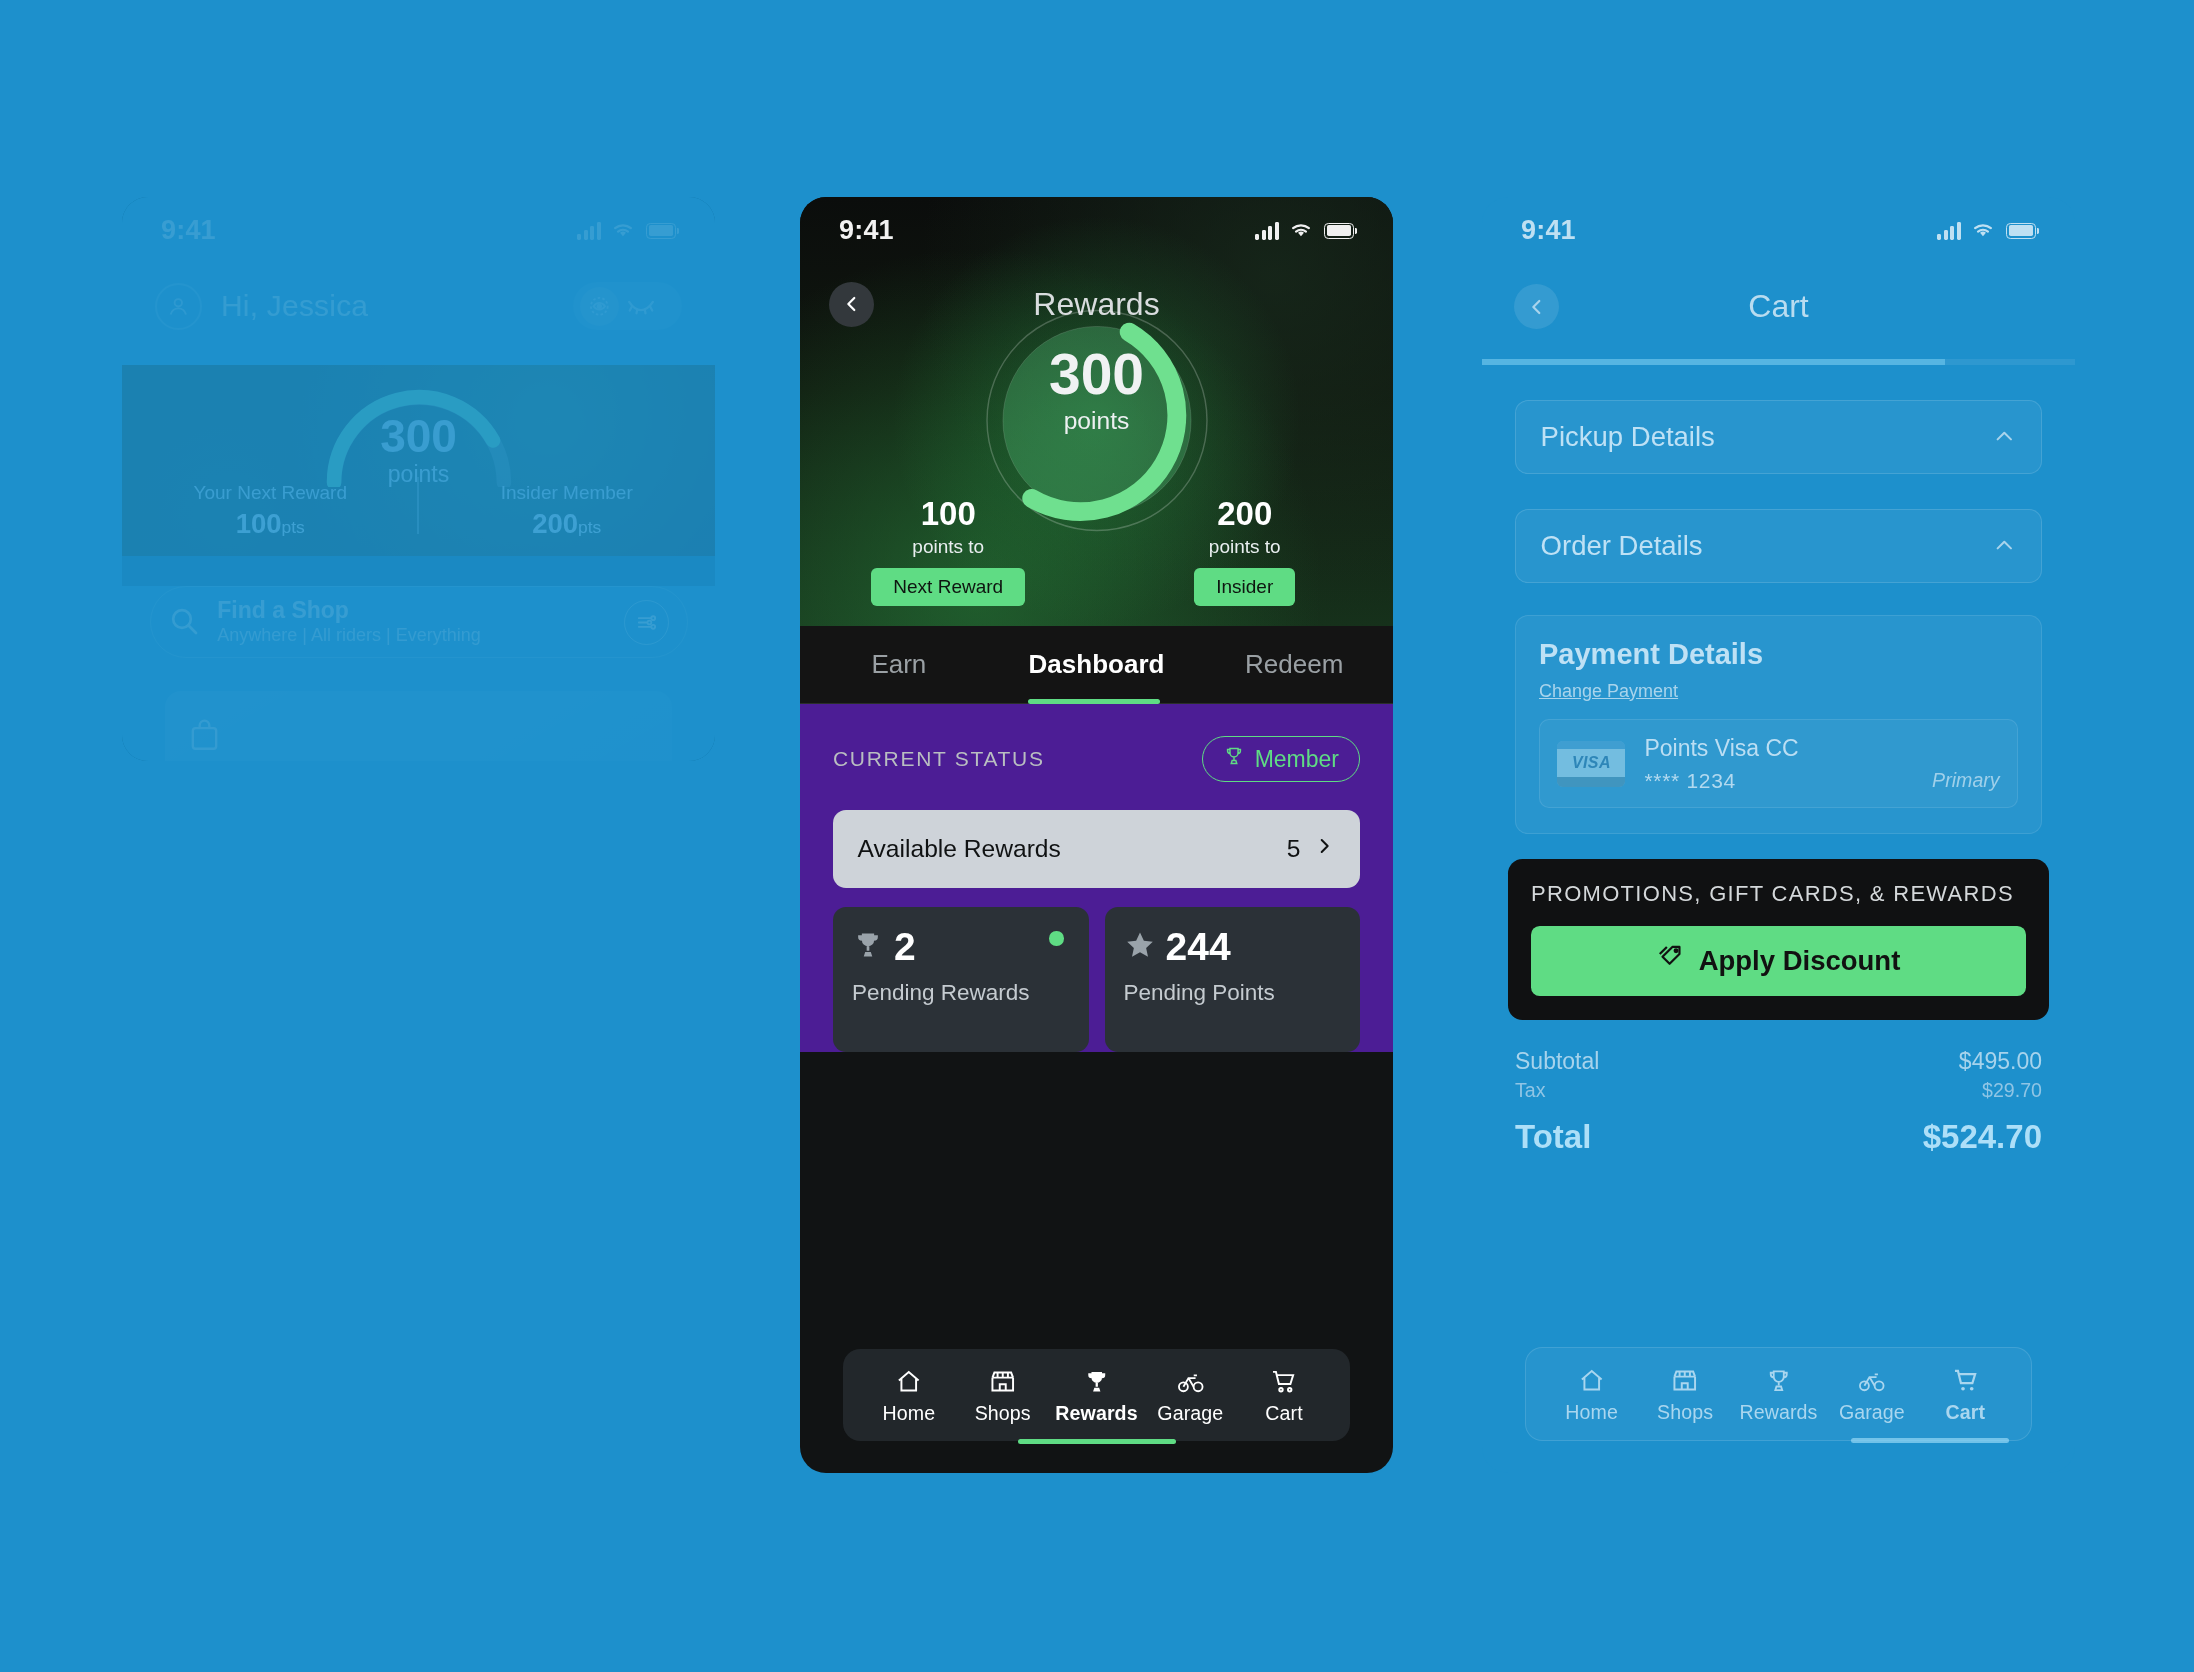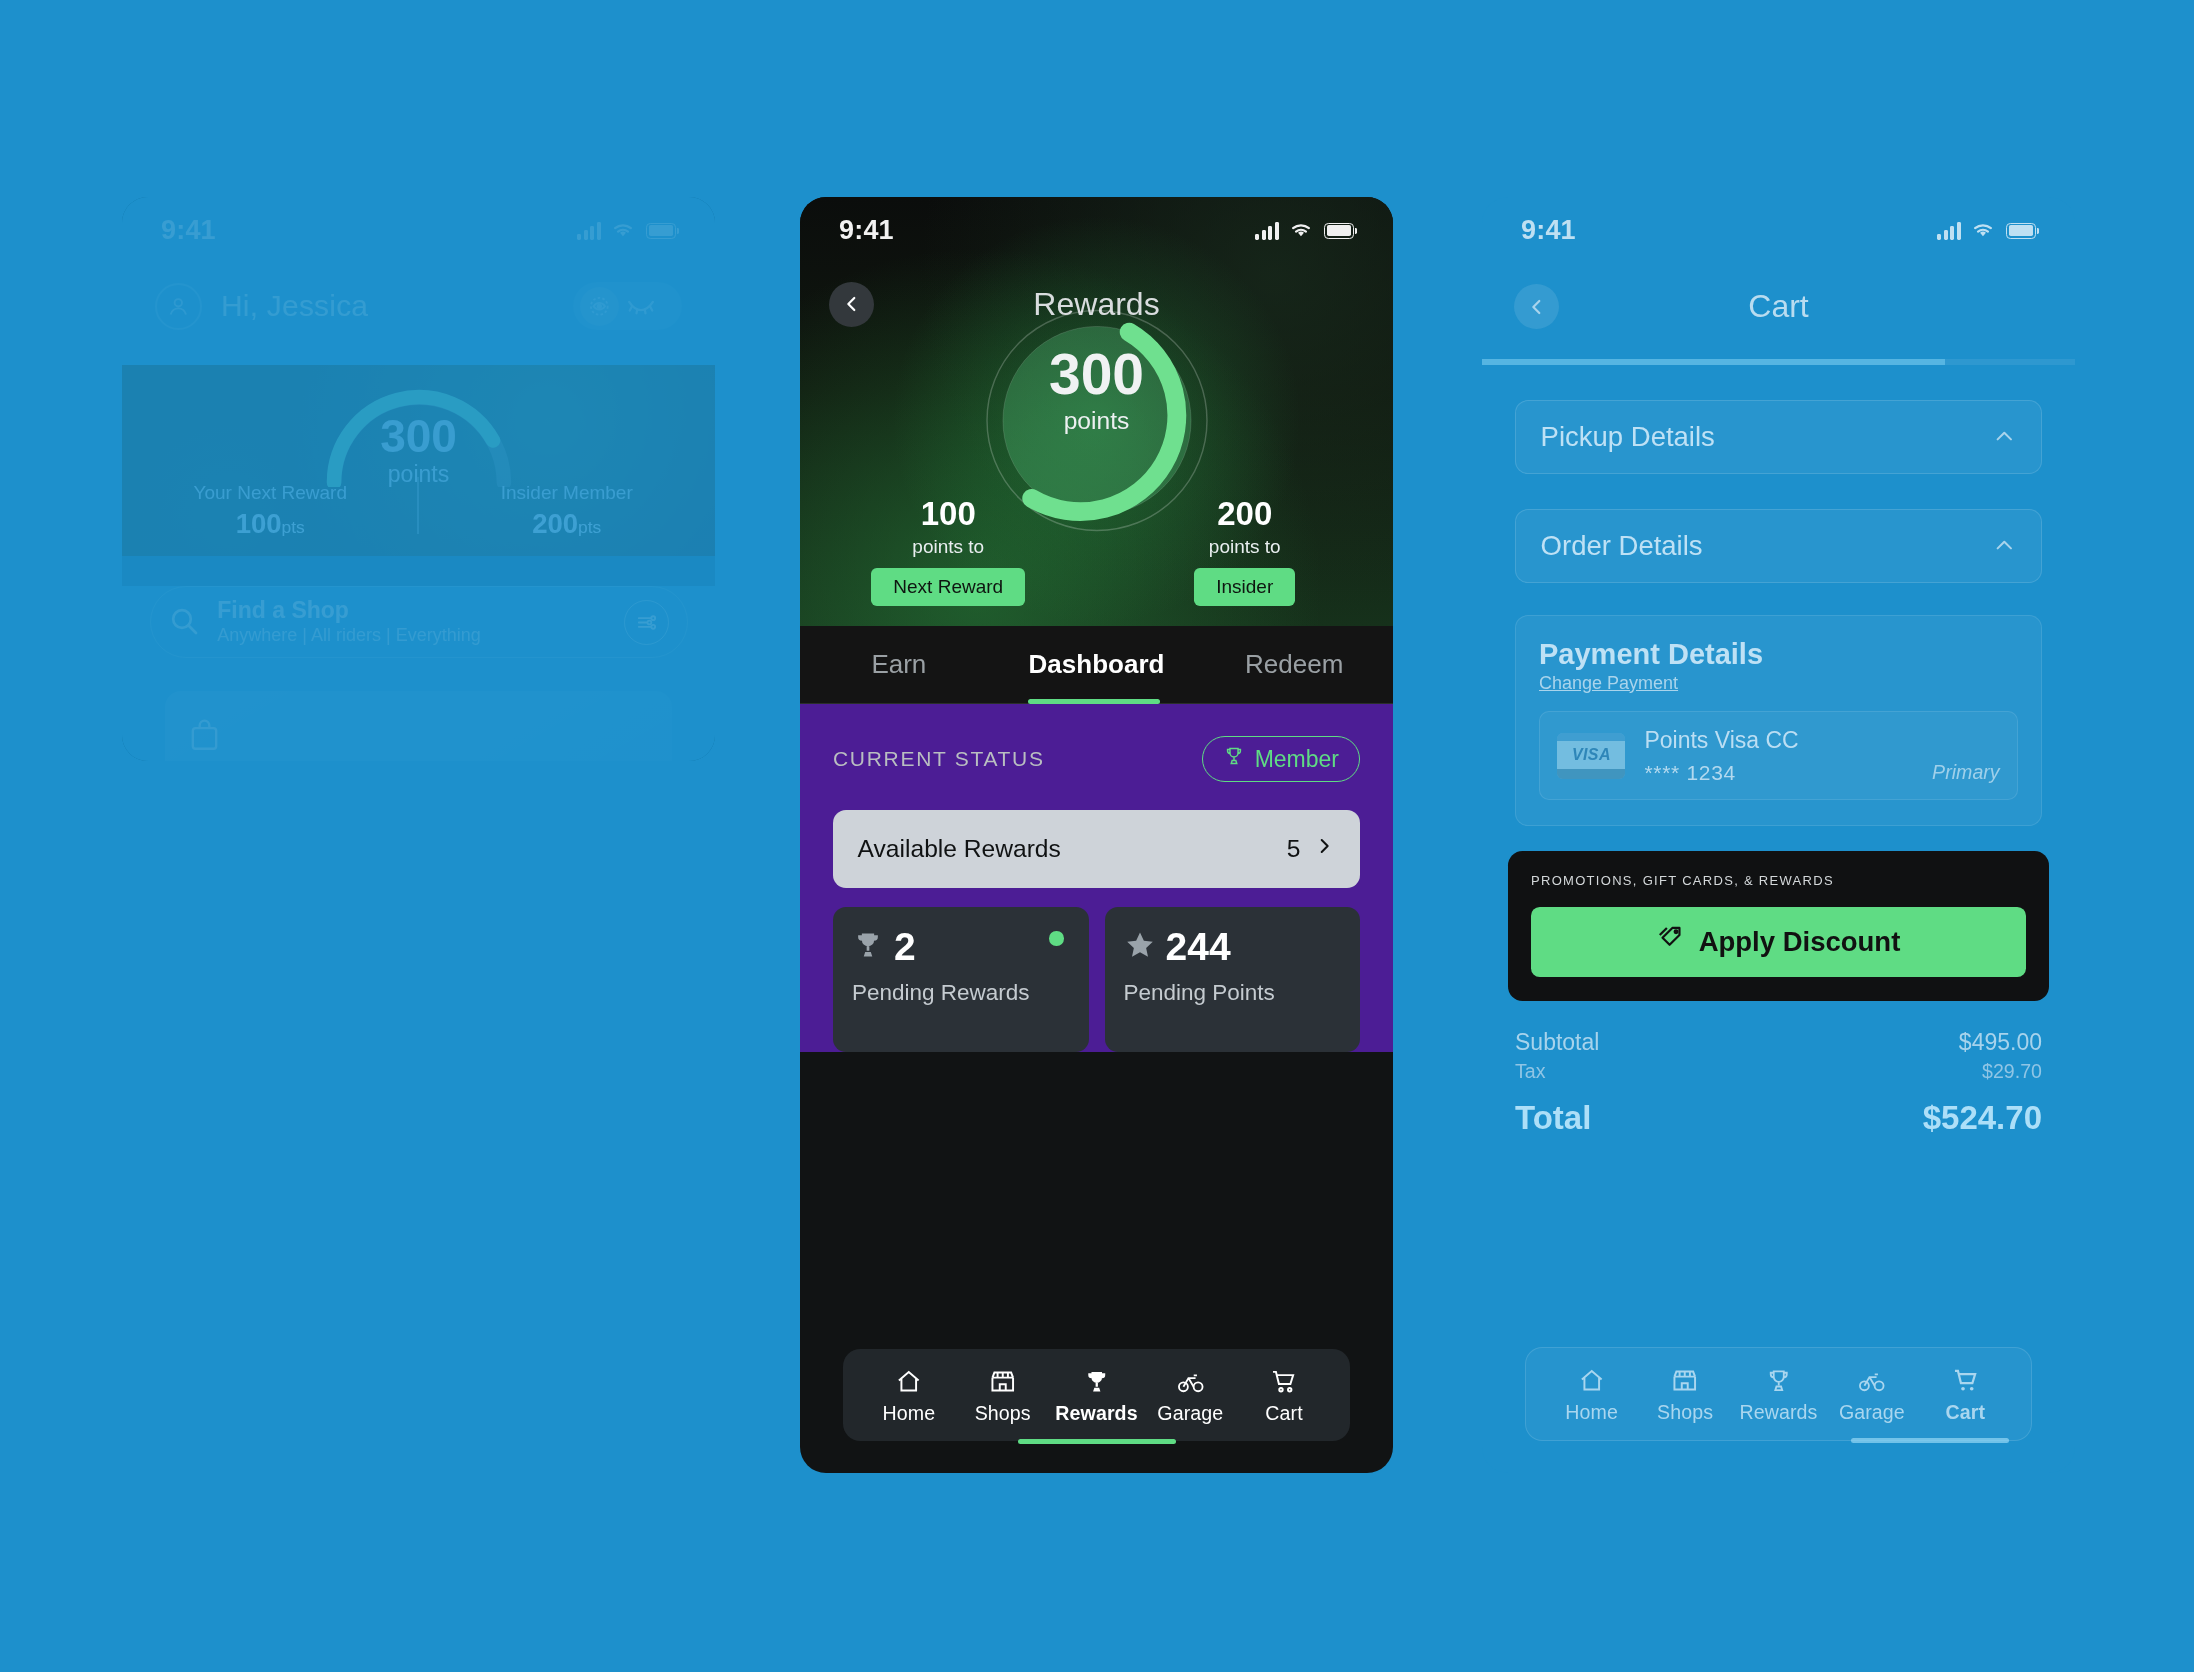--- a/index.html
+++ b/index.html
@@ -189,37 +189,37 @@
   .R-progress i{display:block;height:100%;width:78%;background:rgba(120,205,240,.55);}
 
   .R-accordion{margin:35px 33px 0;height:72px;border-radius:13px;
     border:1.1px solid rgba(255,255,255,.13);background:rgba(255,255,255,.05);
     display:flex;align-items:center;justify-content:space-between;padding:0 24.6px;}
   .R-acc-lbl{font-size:27.5px;font-weight:500;color:#bee1f5;}
 
   .R-payment{margin:32px 33px 0;border-radius:13px;border:1.1px solid rgba(255,255,255,.10);
     background:rgba(255,255,255,.05);padding:22px 23px 24.6px;}
   .R-paytitle{font-size:29px;font-weight:700;color:#bee1f5;}
-  .R-change{font-size:18px;color:#a9d4ec;text-decoration:underline;margin-top:2px;display:inline-block;}
+  .R-change{font-size:18px;color:#a9d4ec;text-decoration:underline;margin-top:10px;display:inline-block;}
   .R-cardrow{margin-top:17.4px;border:1.1px solid rgba(255,255,255,.10);border-radius:10px;
     background:rgba(255,255,255,.04);padding:14.5px 17.4px;display:flex;align-items:center;gap:19px;}
   .R-visa{width:68px;height:46px;border-radius:5.8px;overflow:hidden;flex:0 0 auto;
     background:#4aa6d6;display:flex;flex-direction:column;}
   .R-visa .b1{height:18%;background:#3f9ed1;}
   .R-visa .b2{flex:1;background:#73bde0;display:flex;align-items:center;justify-content:center;
     font-size:16px;font-weight:700;font-style:italic;color:#2e86b8;letter-spacing:0.4px;}
   .R-visa .b3{height:22%;background:#4095bf;}
   .R-cardinfo{flex:1;}
   .R-cardname{font-size:23px;color:#bbdef3;}
   .R-cardsub{display:flex;align-items:center;justify-content:space-between;margin-top:7.2px;}
   .R-cardnum{font-size:21px;color:#b2d9ef;letter-spacing:0.7px;}
   .R-primary{font-size:19.6px;font-style:italic;color:#9fd0ea;}
 
   .R-promo{margin:24.6px 26px 0;background:#101112;border-radius:14.5px;padding:22px 23px 24.6px;}
-  .R-promo-lbl{font-size:13px;letter-spacing:1.3px;color:#d4d8da;}
+  .R-promo-lbl{font-size:22px;letter-spacing:1.3px;color:#d4d8da;}
   .R-applybtn{margin-top:19px;height:70px;border-radius:8.7px;background:#5fdc84;
     display:flex;align-items:center;justify-content:center;gap:14.5px;color:#111;
     font-size:27.5px;font-weight:700;}
 
   .R-totals{margin:27.5px 33px 0;}
   .R-row{display:flex;justify-content:space-between;align-items:baseline;}
   .R-sub-l{font-size:23px;color:#a7d3ec;}
   .R-sub-r{font-size:23px;color:#a7d3ec;}
   .R-tax-l{font-size:19.6px;color:#8fc5e5;}
   .R-tax-r{font-size:19.6px;color:#8fc5e5;}

